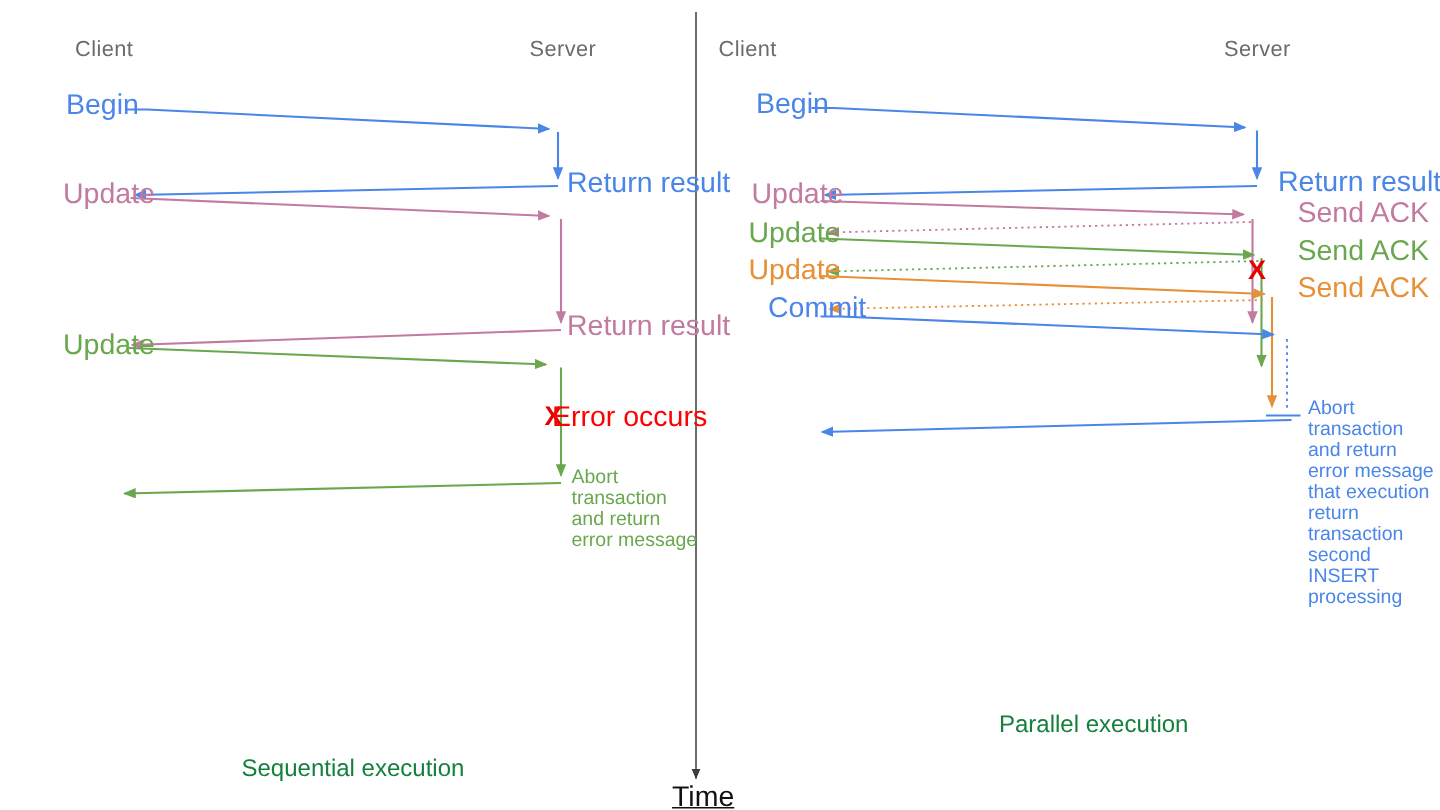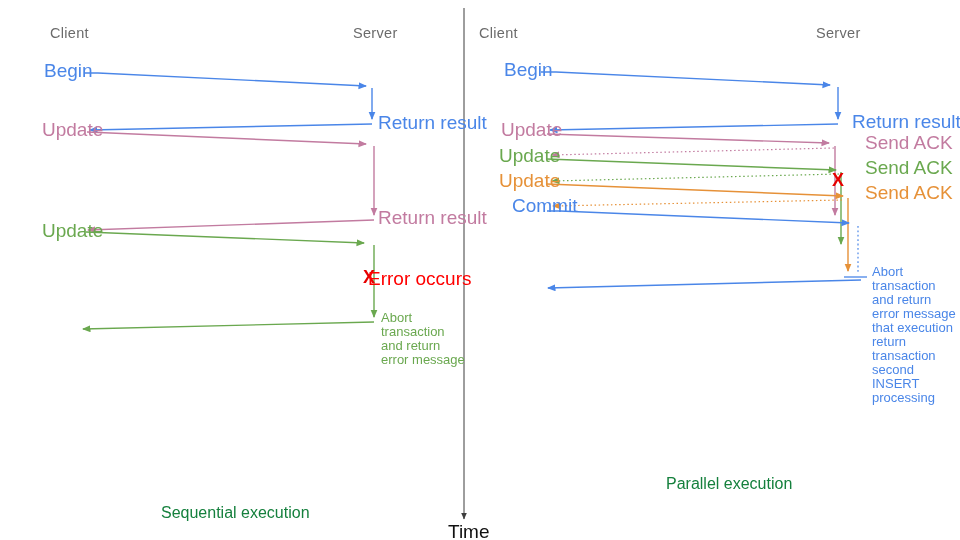--- a/index.html
+++ b/index.html
@@ -11,21 +11,21 @@
   .lbl{position:absolute;font-size:19px;line-height:13px;white-space:nowrap;}
   .hdr{position:absolute;font-size:14.5px;color:#6b6b6b;letter-spacing:.3px;}
   .cap{position:absolute;font-size:16px;color:#15803d;}
   .linelist{position:absolute;font-size:13px;line-height:14px;}
   .xmark{position:absolute;font-size:18px;font-weight:800;color:#e60000;line-height:16px;}
   .c-blue{color:#4a86e8;}
   .c-pink{color:#c27ba0;}
   .c-green{color:#6aa84f;}
   .c-orange{color:#e69138;}
   .c-red{color:#ff0000;}
-  .c-dark{color:#111;}
+  .c-dark{color:#111;text-decoration:underline;}
 </style>
 </head>
 <body>
 
 <div class="stage">
 
   <svg width="960" height="540" viewBox="0 0 960 540">
     <defs>
       <marker id="mBlue" markerWidth="9" markerHeight="8" refX="7.5" refY="3.5" orient="auto" markerUnits="userSpaceOnUse">
         <path d="M0,0 L8.5,3.5 L0,7 Z" fill="#4a86e8"></path>

